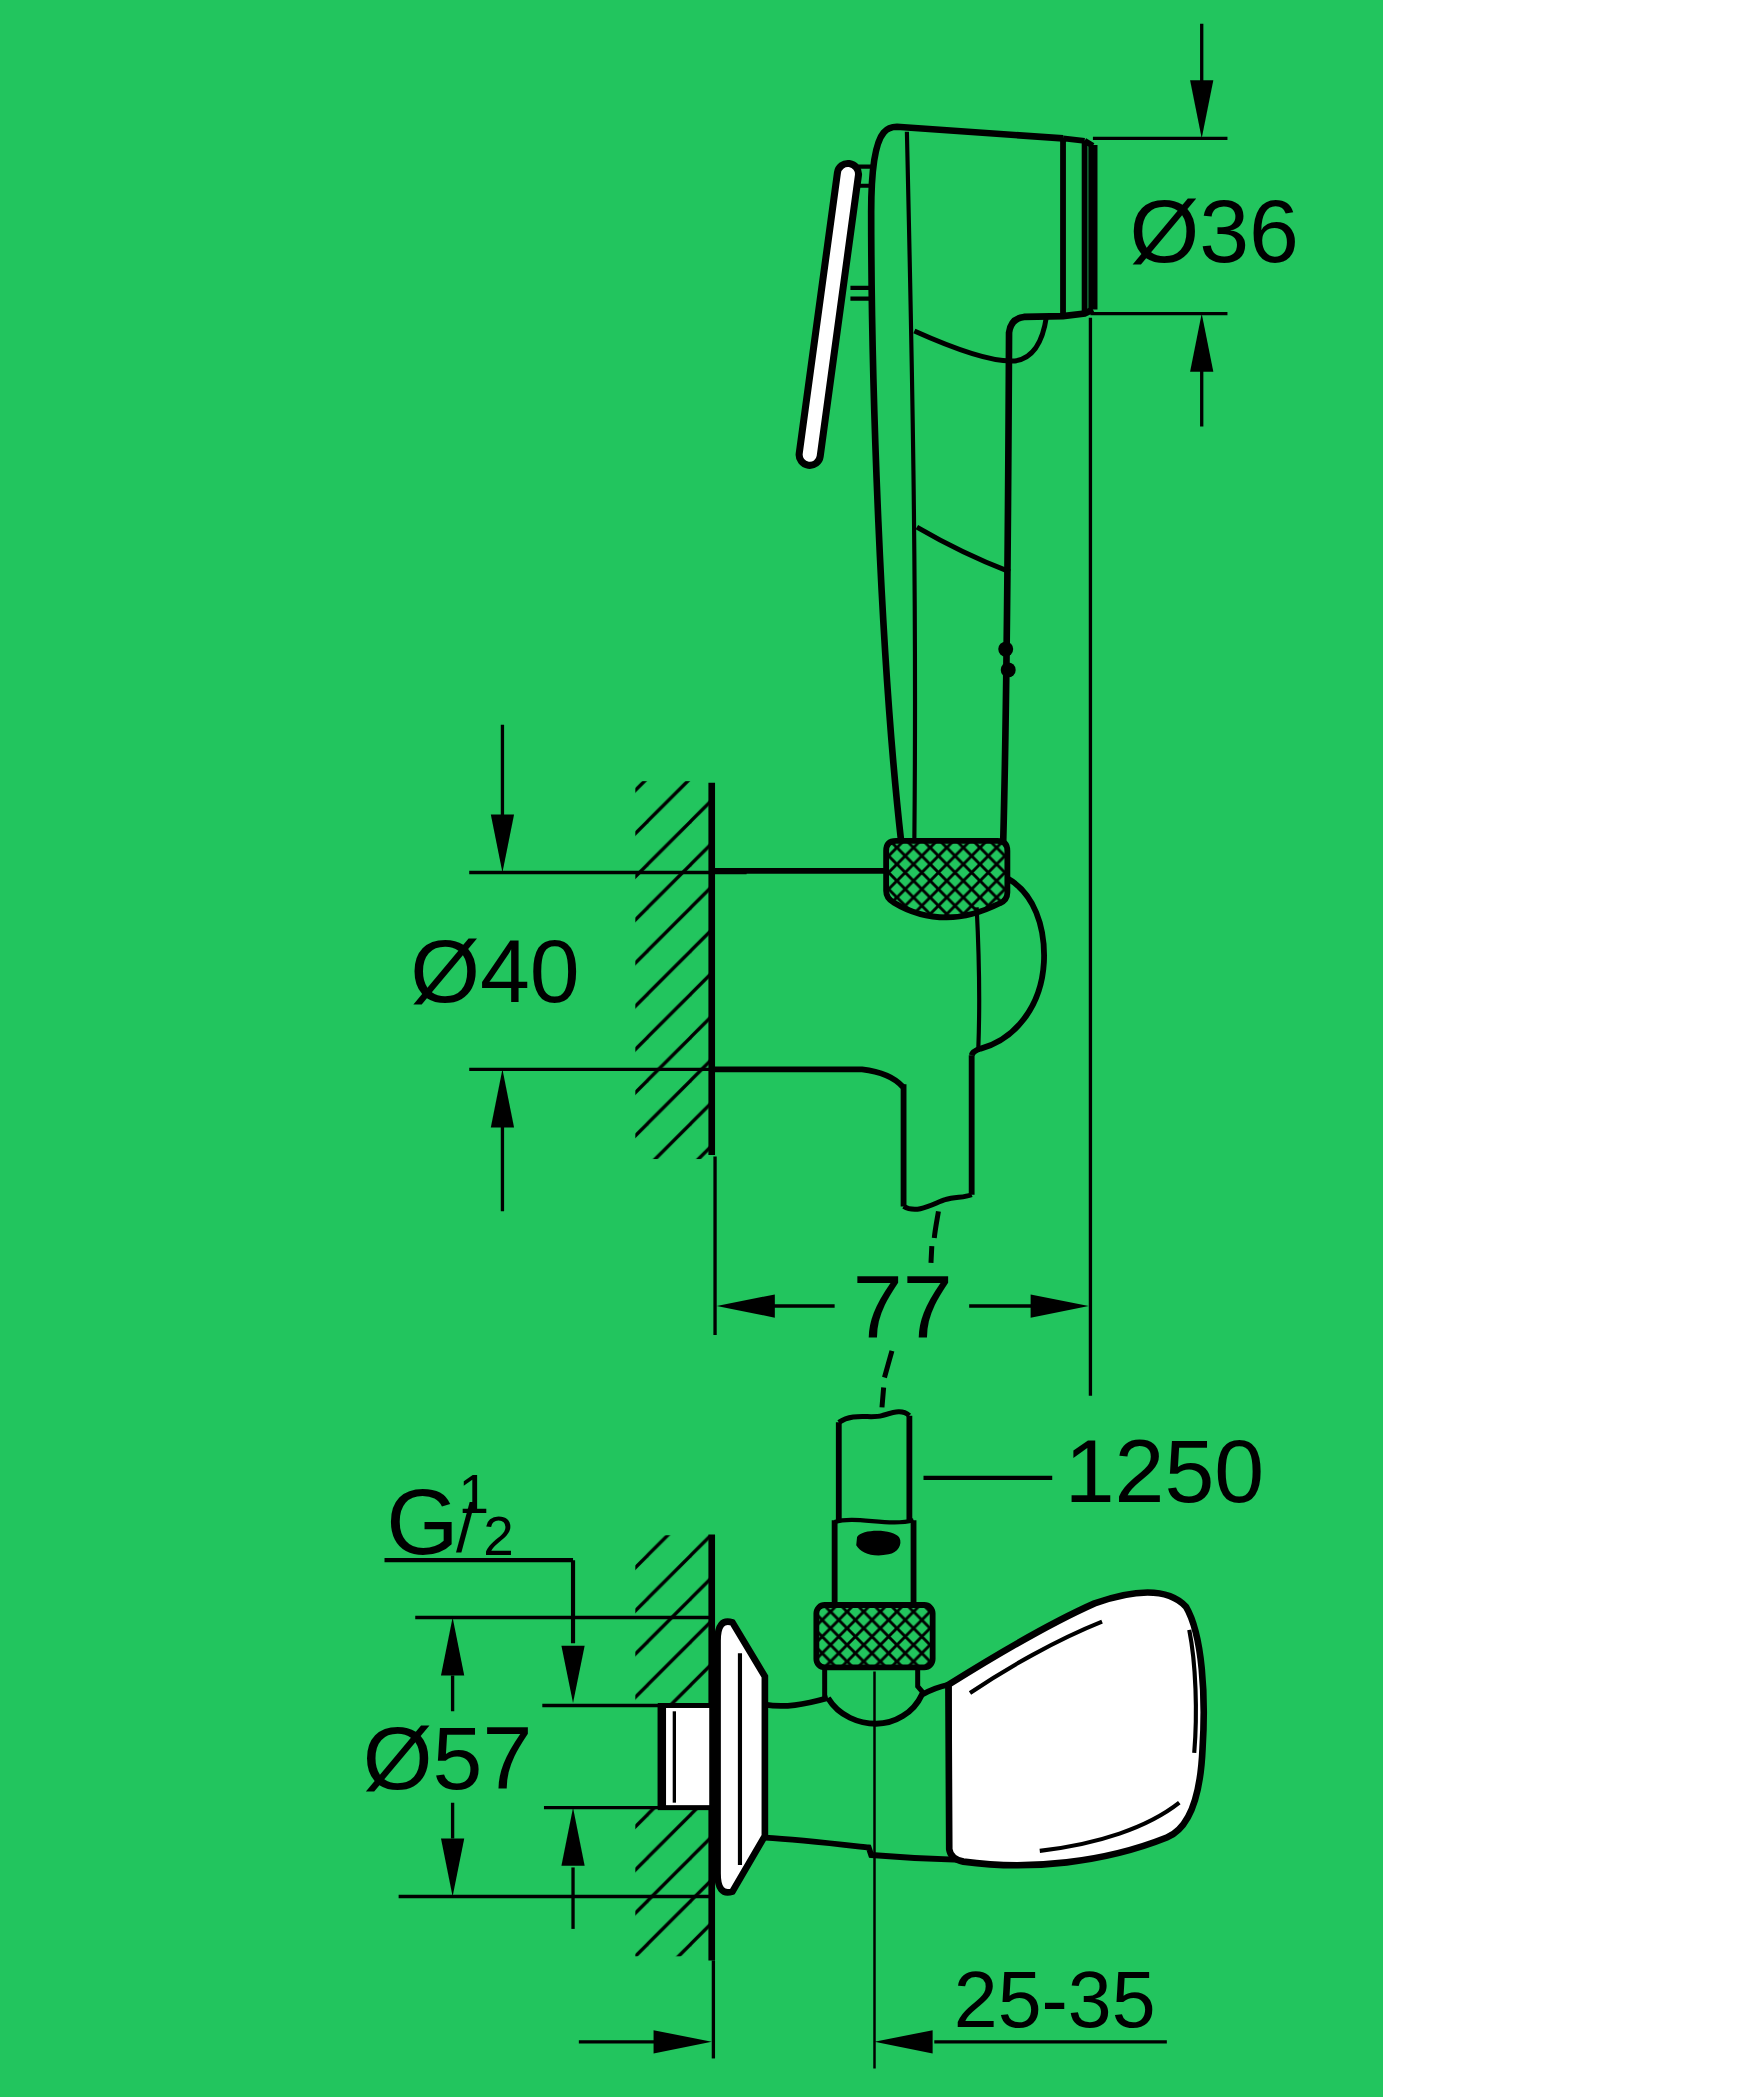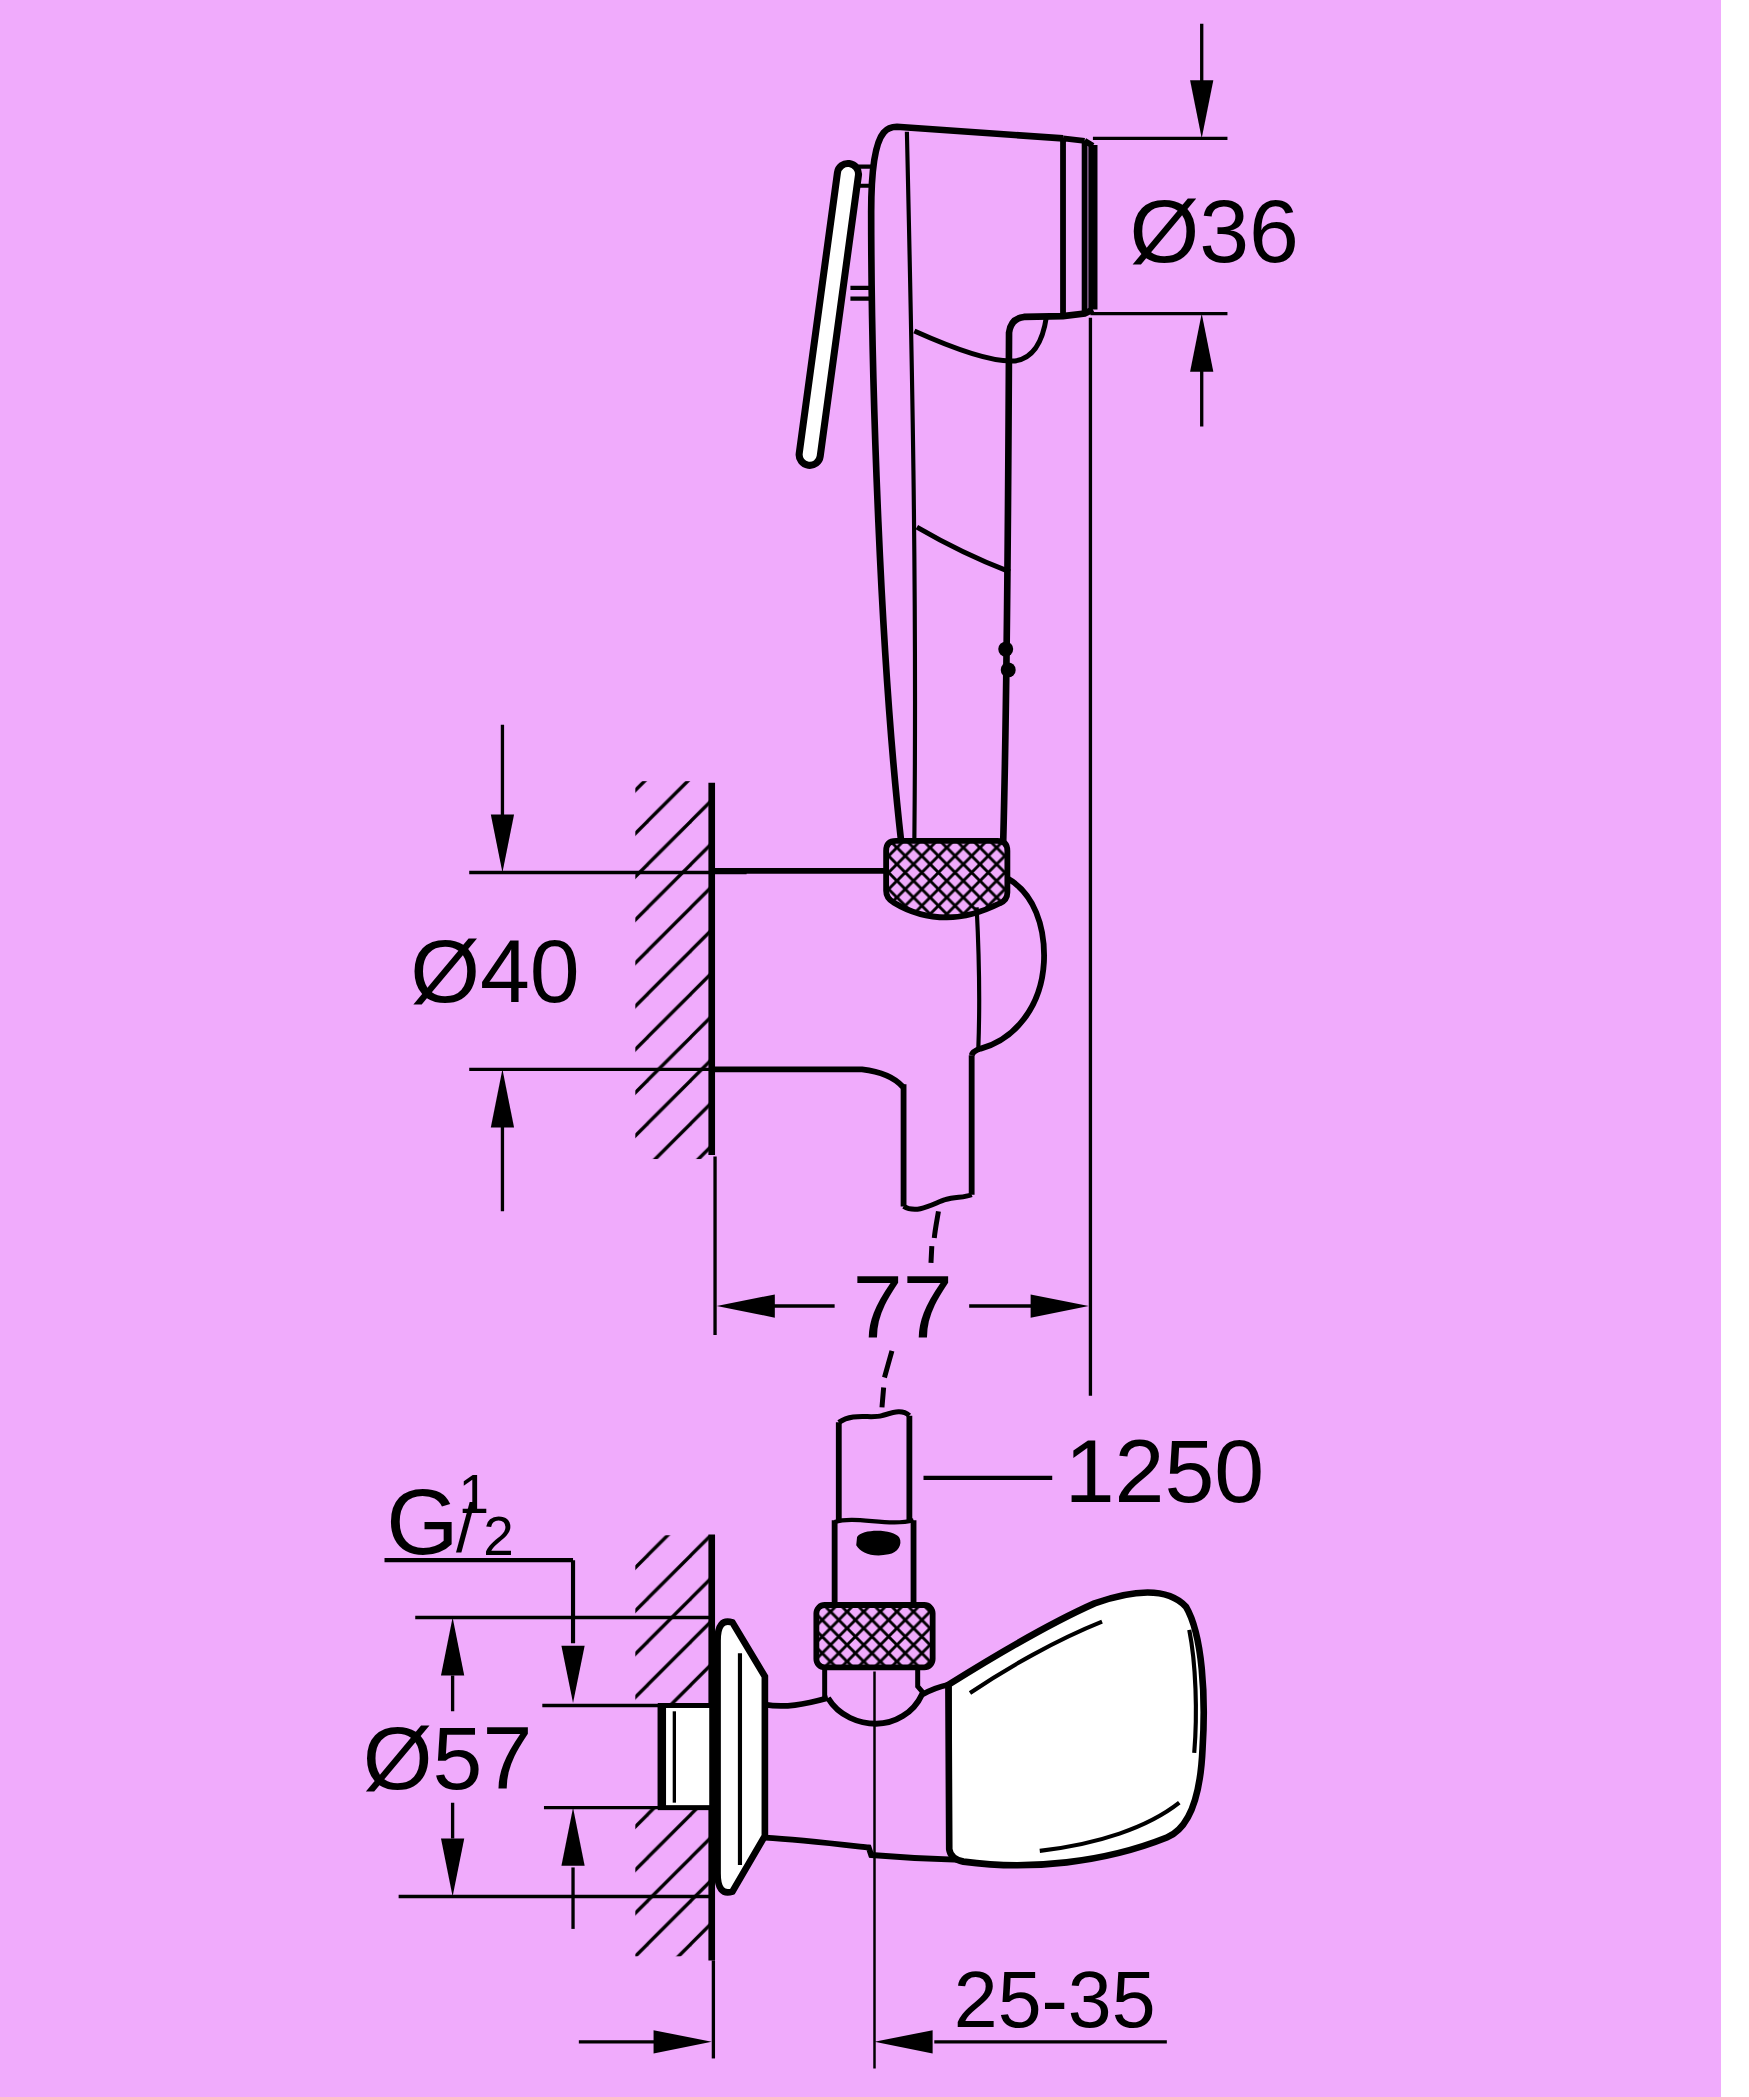--- a/index.html
+++ b/index.html
@@ -1,16 +1,16 @@
 <!DOCTYPE html>
 <html style="font-size:13.3px"><head>
 <meta charset="utf-8">
 <style>
   html,body{margin:0;padding:0;background:#fff;}
-  .stage{position:relative;width:1721px;height:2098px;background:#f0abfc;overflow:hidden;}
+  .stage{position:relative;width:1383px;height:2098px;background:#22c55e;overflow:hidden;}
   svg{position:absolute;left:0;top:0;}
   text{font-family:"Liberation Sans","DejaVu Sans",sans-serif;fill:#000;}
   .dimtxt{font-size:108px;}
   .dimtxt-small{font-size:95px;}
   .g-big{font-size:112px;}
   .frac{font-size:66px;}
   .slash{font-size:82px;}
 </style>
 </head>
 <body>

